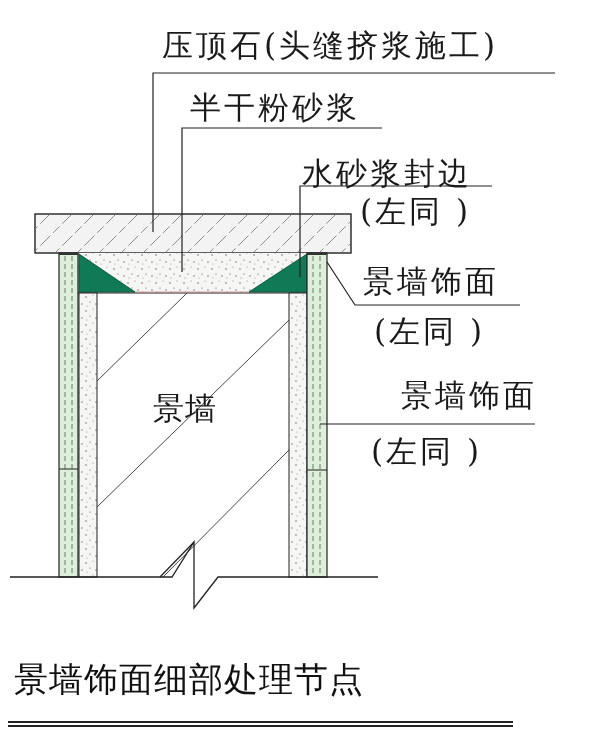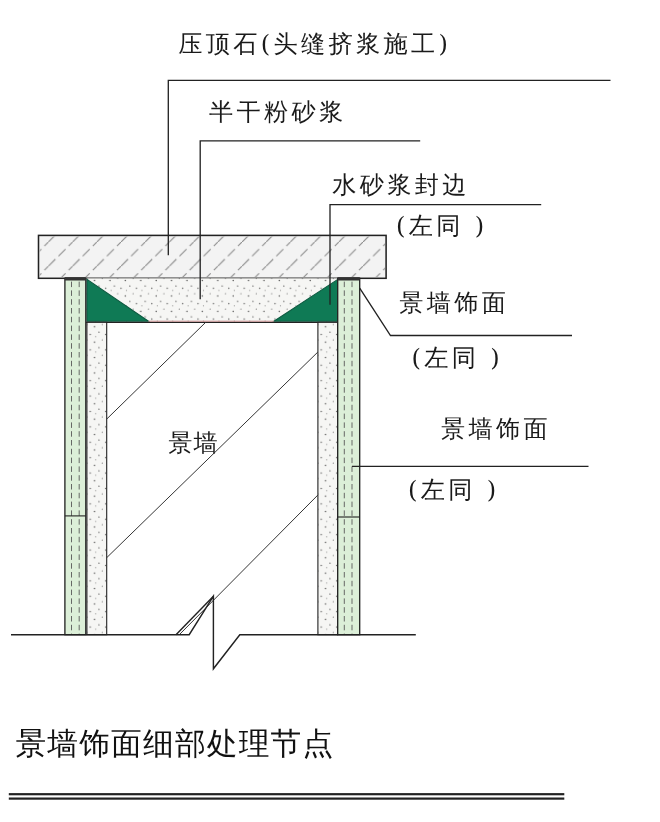--- a/index.html
+++ b/index.html
@@ -1,21 +1,21 @@
 <!DOCTYPE html>
 <html><head>
 <meta charset="utf-8">
 <style>
   html, body { margin: 0; padding: 0; background: #ffffff; }
   body { width: 600px; height: 747px; position: relative; overflow: hidden;
          font-family: "DejaVu Serif", "Liberation Serif", serif; }
   #diagram { position: absolute; left: 0; top: 0; width: 600px; height: 747px; }
-  .lbl { position: absolute; color: #1a1a1a; font-size: 22px; letter-spacing: 3px;
+  .lbl { position: absolute; color: #1a1a1a; font-size: 31px; letter-spacing: 3px;
          white-space: nowrap; line-height: 1; font-family: "DejaVu Serif", "Liberation Serif", serif; }
-  .title { position: absolute; left: 14px; top: 662px; font-size: 28px; color: #111;
+  .title { position: absolute; left: 14px; top: 662px; font-size: 34px; color: #111;
            letter-spacing: 1px; white-space: nowrap; line-height: 1;
            font-family: "DejaVu Sans", "Liberation Sans", sans-serif; }
   .title-rule { position: absolute; left: 8px; width: 505px; height: 0; border-top: 2px solid #222; }
 </style>
 </head>
 <body>
 
 <svg id="diagram" viewBox="0 0 600 747" xmlns="http://www.w3.org/2000/svg">
   <defs>
     <pattern id="hatch" patternUnits="userSpaceOnUse" width="22" height="22" patternTransform="rotate(0)">
@@ -77,21 +77,21 @@
   <g stroke="#222" stroke-width="1.2" fill="none">
     <polyline points="555,73 153,73 153,232"></polyline>
     <polyline points="382,128 182,128 182,272"></polyline>
     <polyline points="492,186 300,186 300,277"></polyline>
     <polyline points="520,305 355,305 327,262"></polyline>
     <polyline points="535,424 320,424"></polyline>
   </g>
 </svg>
 
 <div class="lbl" style="left:162px; top:30px;">压顶石(头缝挤浆施工)</div>
-<div class="lbl" style="left:190px; top:92px;">半干粉砂浆</div>
+<div class="lbl" style="left:190px; top:92px;font-family:Liberation Serif, serif;">半干粉砂浆</div>
 <div class="lbl" style="left:302px; top:158px;">水砂浆封边</div>
 <div class="lbl" style="left:360px; top:196px;">(左同 )</div>
 <div class="lbl" style="left:363px; top:266px;">景墙饰面</div>
 <div class="lbl" style="left:374px; top:316px;">(左同 )</div>
 <div class="lbl" style="left:375px; top:380px;margin-left:26px;">景墙饰面</div>
 <div class="lbl" style="left:371px; top:436px;">(左同 )</div>
 <div class="lbl" style="left:153px; top:345px; letter-spacing:1px;margin-top:48px;">景墙</div>
 
 <div class="title">景墙饰面细部处理节点</div>
 <div class="title-rule" style="top:721px;"></div>

